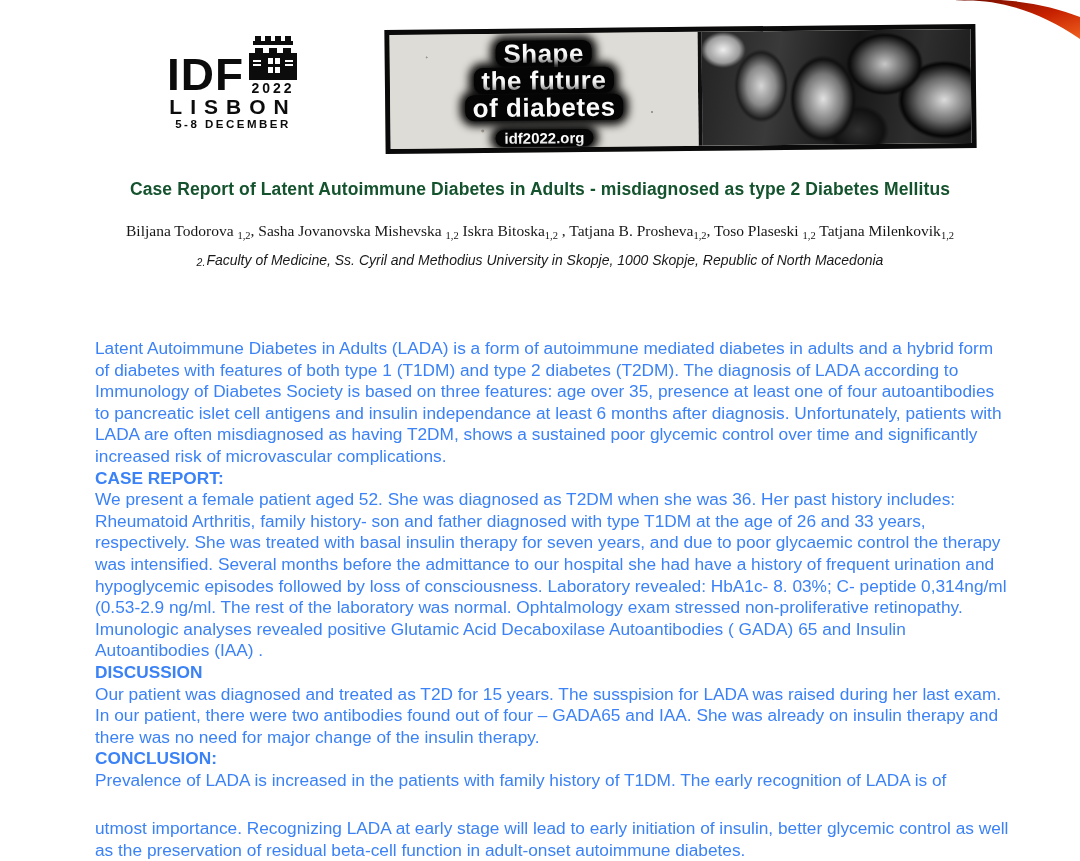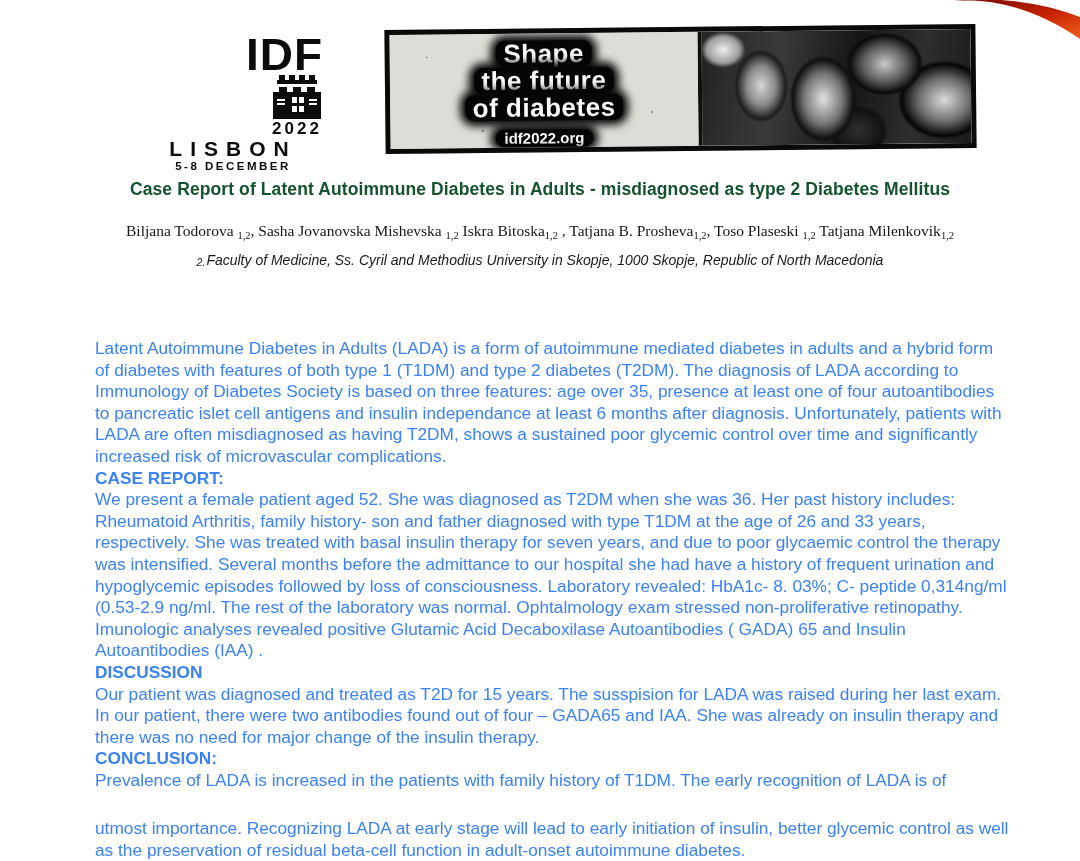--- a/index.html
+++ b/index.html
@@ -7,24 +7,24 @@
   .page {
     position:relative; width:1080px; height:861px; background:#ffffff;
     font-family:"Liberation Sans", sans-serif; color:#141414; overflow:hidden;
   }
 
   
   .swoosh { position:absolute; top:0; right:0; }
 
   
   .logo { position:absolute; left:143px; top:36px; width:180px; color:#0c0c0c; }
-  .logo-top { display:flex; align-items:flex-end; justify-content:center;flex-direction:column; }
+  .logo-top { display:flex; align-items:flex-end; justify-content:center; }
   .logo-idf { font-size:46px; font-weight:900; letter-spacing:1px; line-height:0.85; transform:scaleY(0.95); }
   .logo-castle-col { display:flex; flex-direction:column; align-items:center; margin-left:3px; }
-  .logo-year { font-size:17px; font-weight:bold; letter-spacing:3px; line-height:1; margin-top:1px; }
+  .logo-year { font-size:14px; font-weight:bold; letter-spacing:3px; line-height:1; margin-top:1px; }
   .logo-city { font-size:21px; font-weight:bold; letter-spacing:8px; text-align:center; line-height:1.05; margin-top:1px; }
   .logo-dates { font-size:11.5px; font-weight:bold; letter-spacing:2.5px; text-align:center; line-height:1.1; }
 
   
   .banner {
     position:absolute; left:385px; top:27px; width:591px; height:124px;
     border:5px solid #0a0a0a; background:#dedcd6; display:flex;
     transform:rotate(-0.6deg); overflow:hidden;
   }
   .banner-left {

